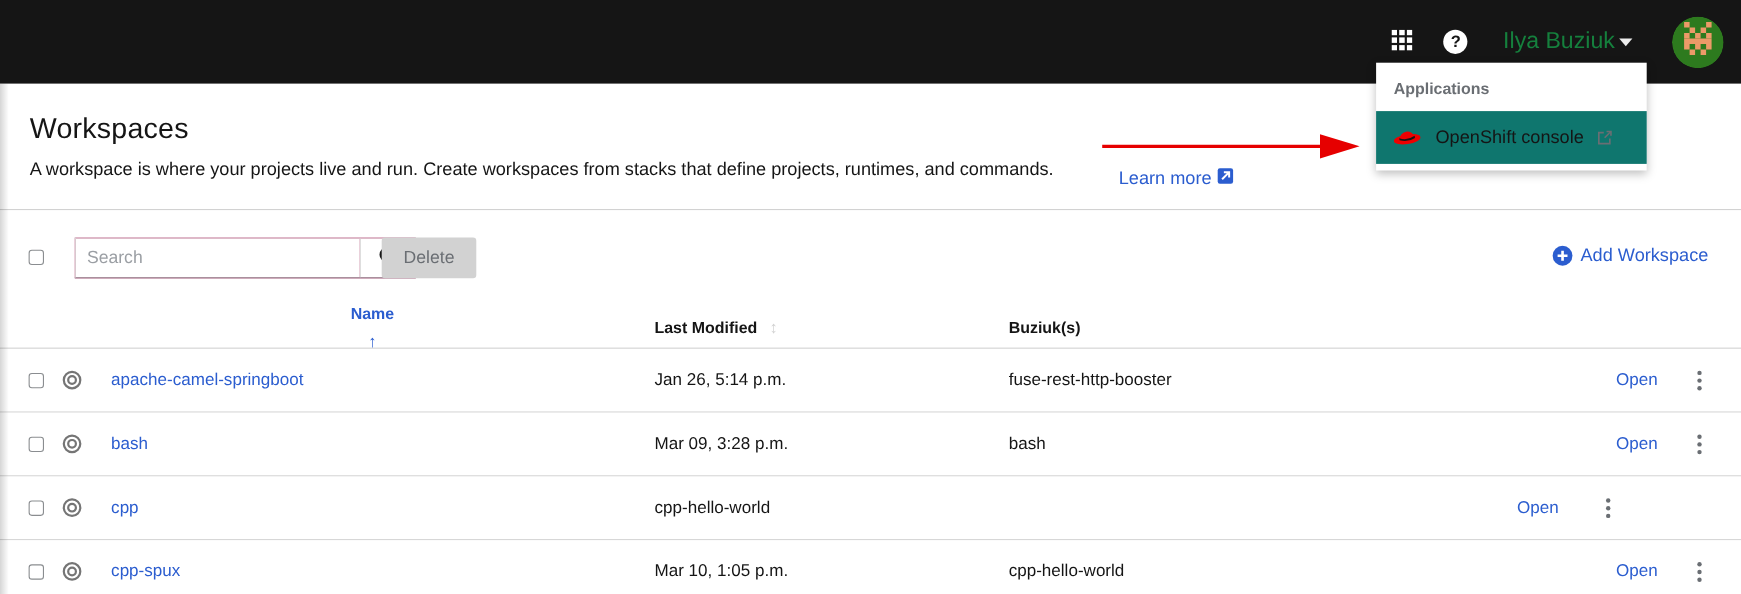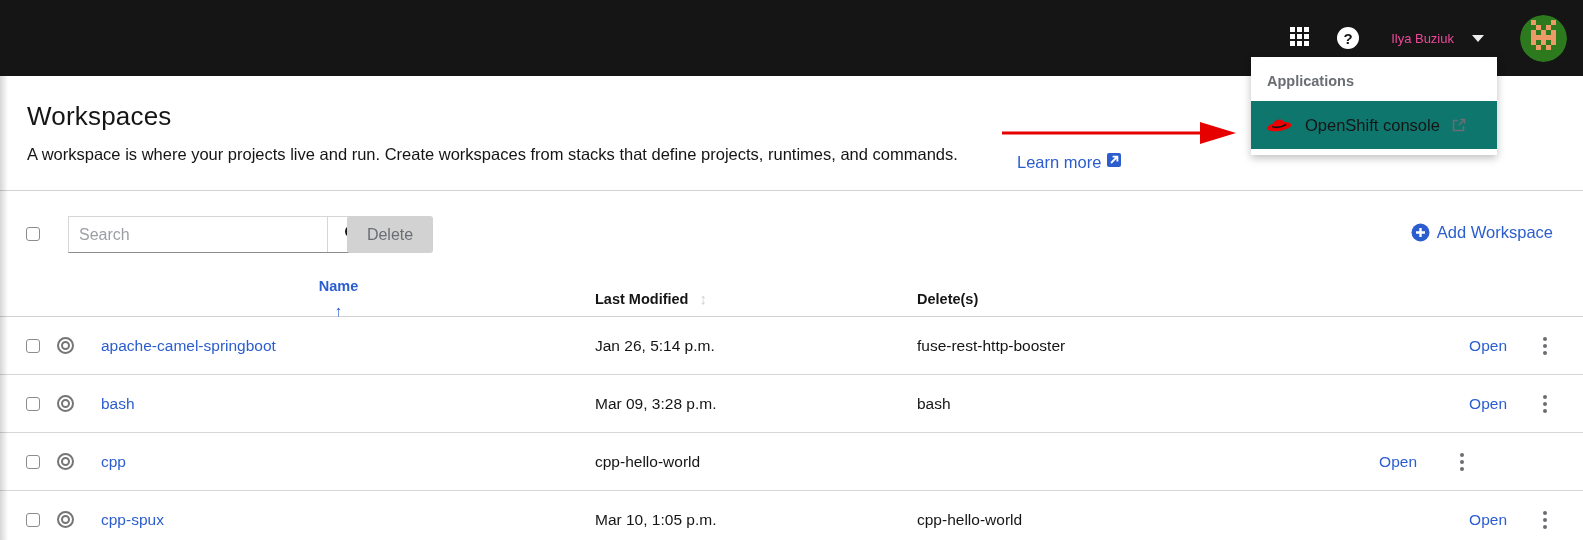--- a/index.html
+++ b/index.html
@@ -7,21 +7,21 @@
               font-family:"Liberation Sans", sans-serif; color:#151515; position:relative; }
 
   
   .masthead { position:absolute; left:0; top:0; width:1583px; height:76px; background:#151515; z-index:3; }
   .masthead-right { position:absolute; right:16px; top:0; height:76px; display:flex; align-items:center; }
   .mh-btn { background:none; border:none; cursor:pointer; display:flex; align-items:center; }
   .apps-btn { margin-right:28px; }
   .help-btn { margin-right:32px; }
   .help-circle { width:22px; height:22px; border-radius:50%; background:#fff; color:#151515;
                  font-weight:bold; font-size:15px; display:flex; align-items:center; justify-content:center; }
-  .user-name { color:#ec4899; font-size:13px; margin-right:18px; }
+  .user-name { color:#15803d; font-size:21px; margin-right:4px; }
   .caret-down { width:0; height:0; border-left:6.5px solid transparent; border-right:6.5px solid transparent;
                 border-top:7px solid #ededed; margin-right:36px; }
   .avatar { width:47px; height:47px; border-radius:50%; overflow:hidden; display:block; }
 
   
   .app-menu { position:absolute; left:1251px; top:57px; width:246px; background:#fff; z-index:5;
               box-shadow:0 3px 8px rgba(3,3,3,0.25); padding-bottom:6px; }
   .app-menu-label { color:#6a6e73; font-size:14.5px; font-weight:bold; padding:16px 16px 12px 16px; }
   .app-menu-item { height:48px; background:#0f766e; display:flex; align-items:center; padding:0 14px; cursor:pointer; }
   .app-menu-item-label { font-size:16.5px; color:#151515; margin-left:12px; }
@@ -202,21 +202,21 @@
   <div class="t-head">
     <span></span>
     <span class="th-name">
       <span>Name</span>
       <span class="sort-asc">↑</span>
     </span>
     <span class="th-lastmod">
       <span>Last Modified</span>
       <span class="sort-both">↕</span>
     </span>
-    <span>Delete(s)</span>
+    <span>Buziuk(s)</span>
     <span></span>
   </div>
 
   <div class="t-row">
     <input type="checkbox" class="cb" style="">
     <span class="ws-status"></span>
     <a class="ws-link" href="#">apache-camel-springboot</a>
     <span class="cell-date">Jan 26, 5:14 p.m.</span>
     <span class="cell-proj">fuse-rest-http-booster</span>
     <a class="open-link" href="#">Open</a>

